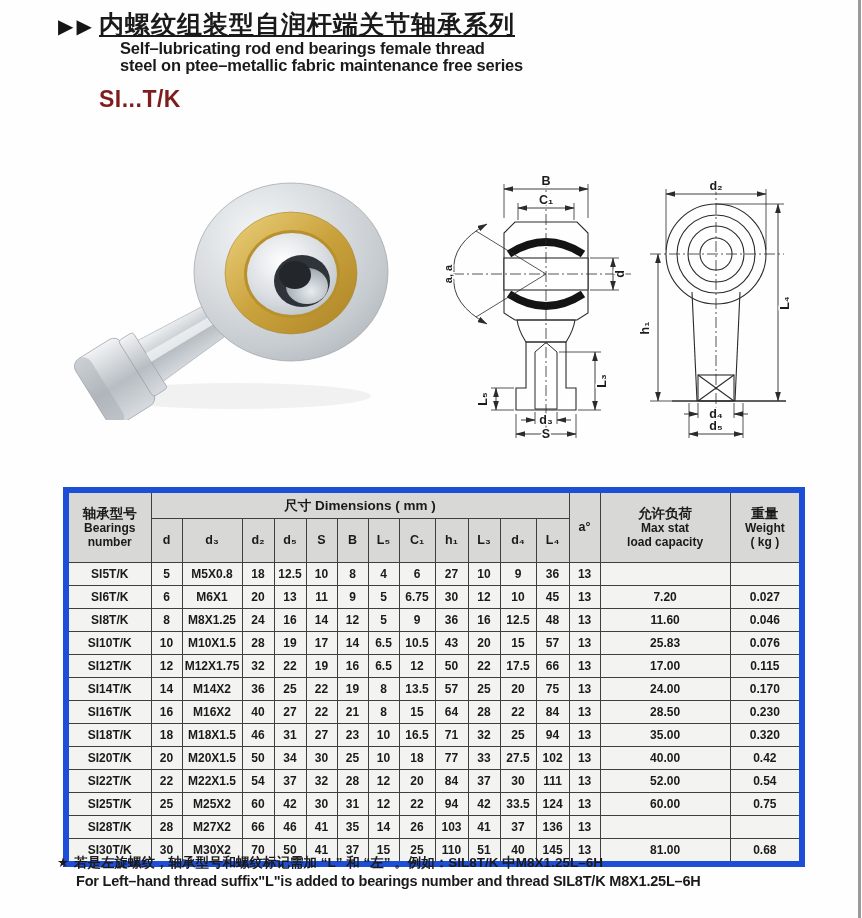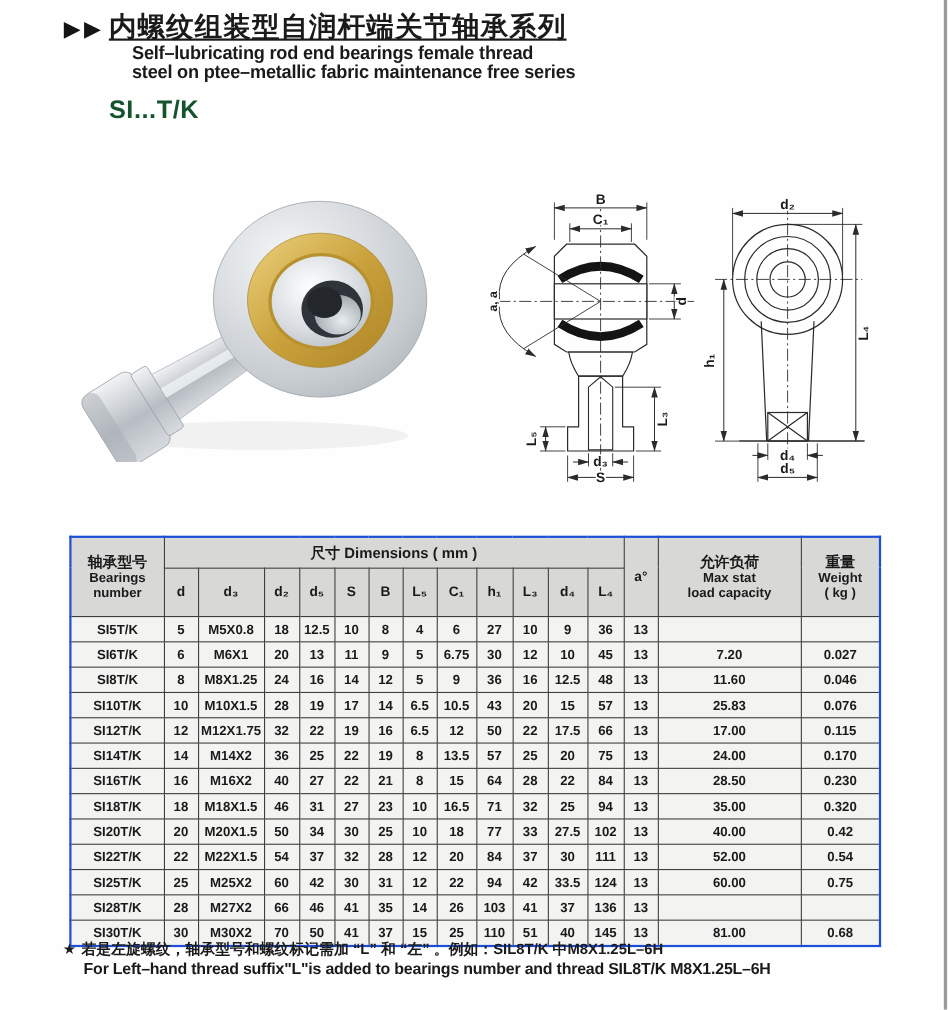--- a/index.html
+++ b/index.html
@@ -8,40 +8,40 @@
     font-family:"Liberation Sans","DejaVu Sans",sans-serif;color:#1a1a1a;
     overflow:hidden;
   }
   .edge-line{position:absolute;right:1px;top:0;width:3px;height:918px;background:#9a9a9a;}
 
   
   .marker{position:absolute;left:58px;top:14px;font-size:20px;letter-spacing:3px;color:#151515;}
   .title-zh{position:absolute;left:99px;top:8px;font-size:25px;font-weight:bold;letter-spacing:1px;text-decoration:underline;}
   .title-en{position:absolute;left:100px;top:40px;font-size:17px;font-weight:bold;line-height:17px;letter-spacing:-0.2px;margin-left:20px;}
   .title-en div{transform:scaleX(.97);transform-origin:left;}
-  .series-code{position:absolute;left:99px;top:86px;font-size:23px;font-weight:bold;color:#14532d;letter-spacing:0.5px;}
+  .series-code{position:absolute;left:99px;top:86px;font-size:23px;font-weight:bold;color:#7f1d1d;letter-spacing:0.5px;}
 
   
   .photo{position:absolute;left:66px;top:180px;}
   .draw-section{position:absolute;left:443px;top:170px;}
   .draw-front{position:absolute;left:636px;top:176px;}
   .lbl{font:bold 12.5px "Liberation Sans","DejaVu Sans",sans-serif;fill:#1c1c1c;
        paint-order:stroke;stroke:#ffffff;stroke-width:3px;}
   .lbl-s{font:bold 11px "Liberation Sans","DejaVu Sans",sans-serif;fill:#1c1c1c;
        paint-order:stroke;stroke:#ffffff;stroke-width:3px;}
   .cl{stroke:#2b2b2b;stroke-width:.8;stroke-dasharray:11 3 2 3;}
   .ol{stroke:#2b2b2b;stroke-width:1.1;fill:none;}
   .xl{stroke:#2b2b2b;stroke-width:.8;}
   .dim{stroke:#2b2b2b;stroke-width:.9;fill:none;}
 
   
   .spec-table{
     position:absolute;left:63px;top:487px;width:736px;
     border-collapse:collapse;table-layout:fixed;
-    border:2px solid #1d4ed8;font-weight:bold;
+    border:6px solid #1d4ed8;font-weight:bold;
   }
   .spec-table th,.spec-table td{
     border:1px solid #3f3f3f;text-align:center;vertical-align:middle;padding:0;
   }
   .spec-table thead th{background:#d8d8d6;}
   .spec-table thead tr:first-child{height:28px;}
   .spec-table thead tr:last-child{height:44px;}
   .th-zh{font-size:13.5px;line-height:15px;}
   .th-en{font-size:12px;line-height:14px;}
   .th-dim{font-size:12.5px;}

